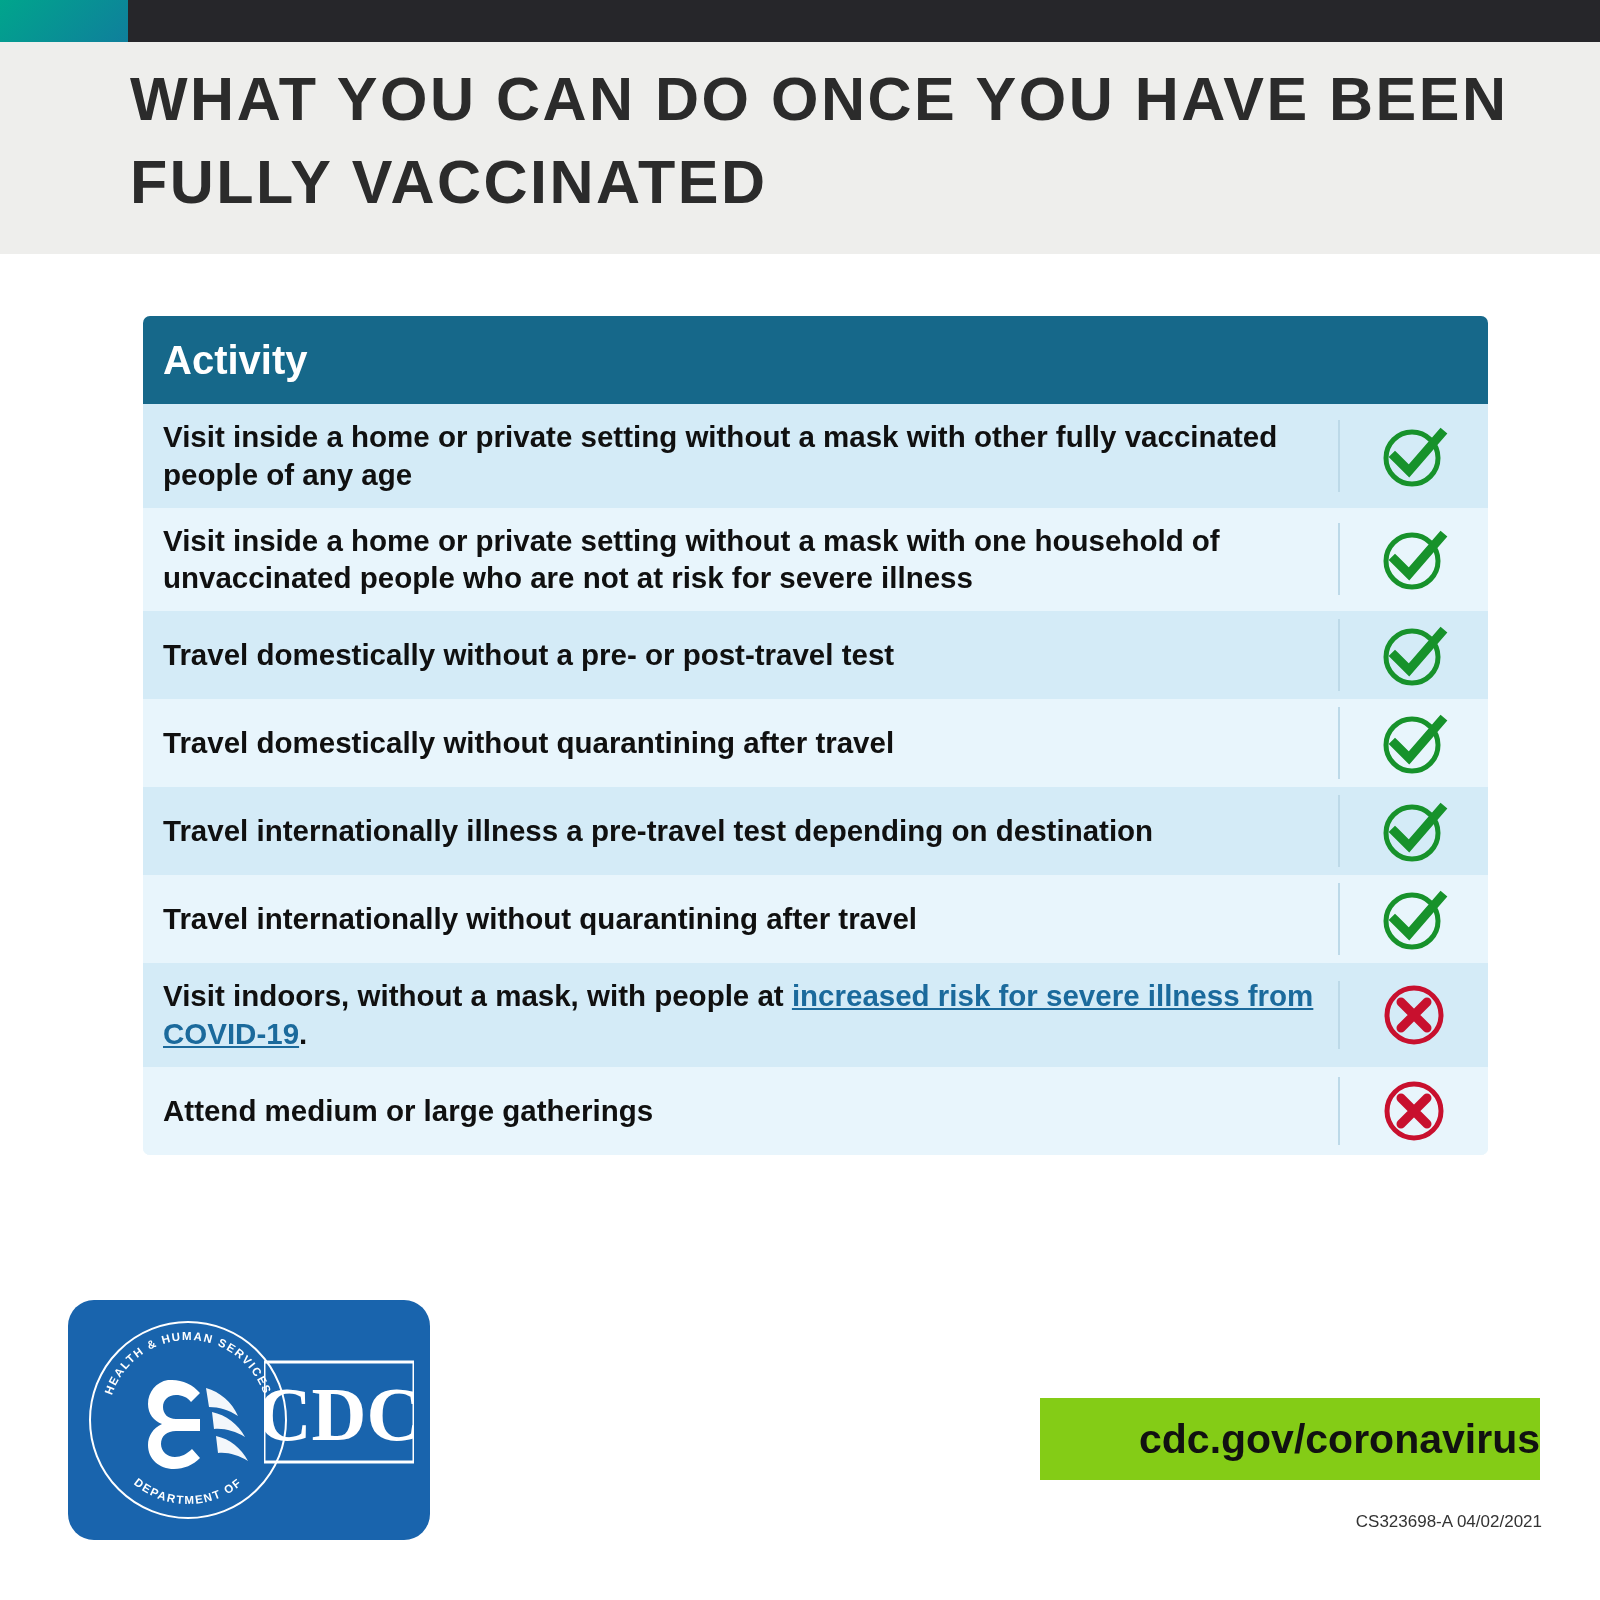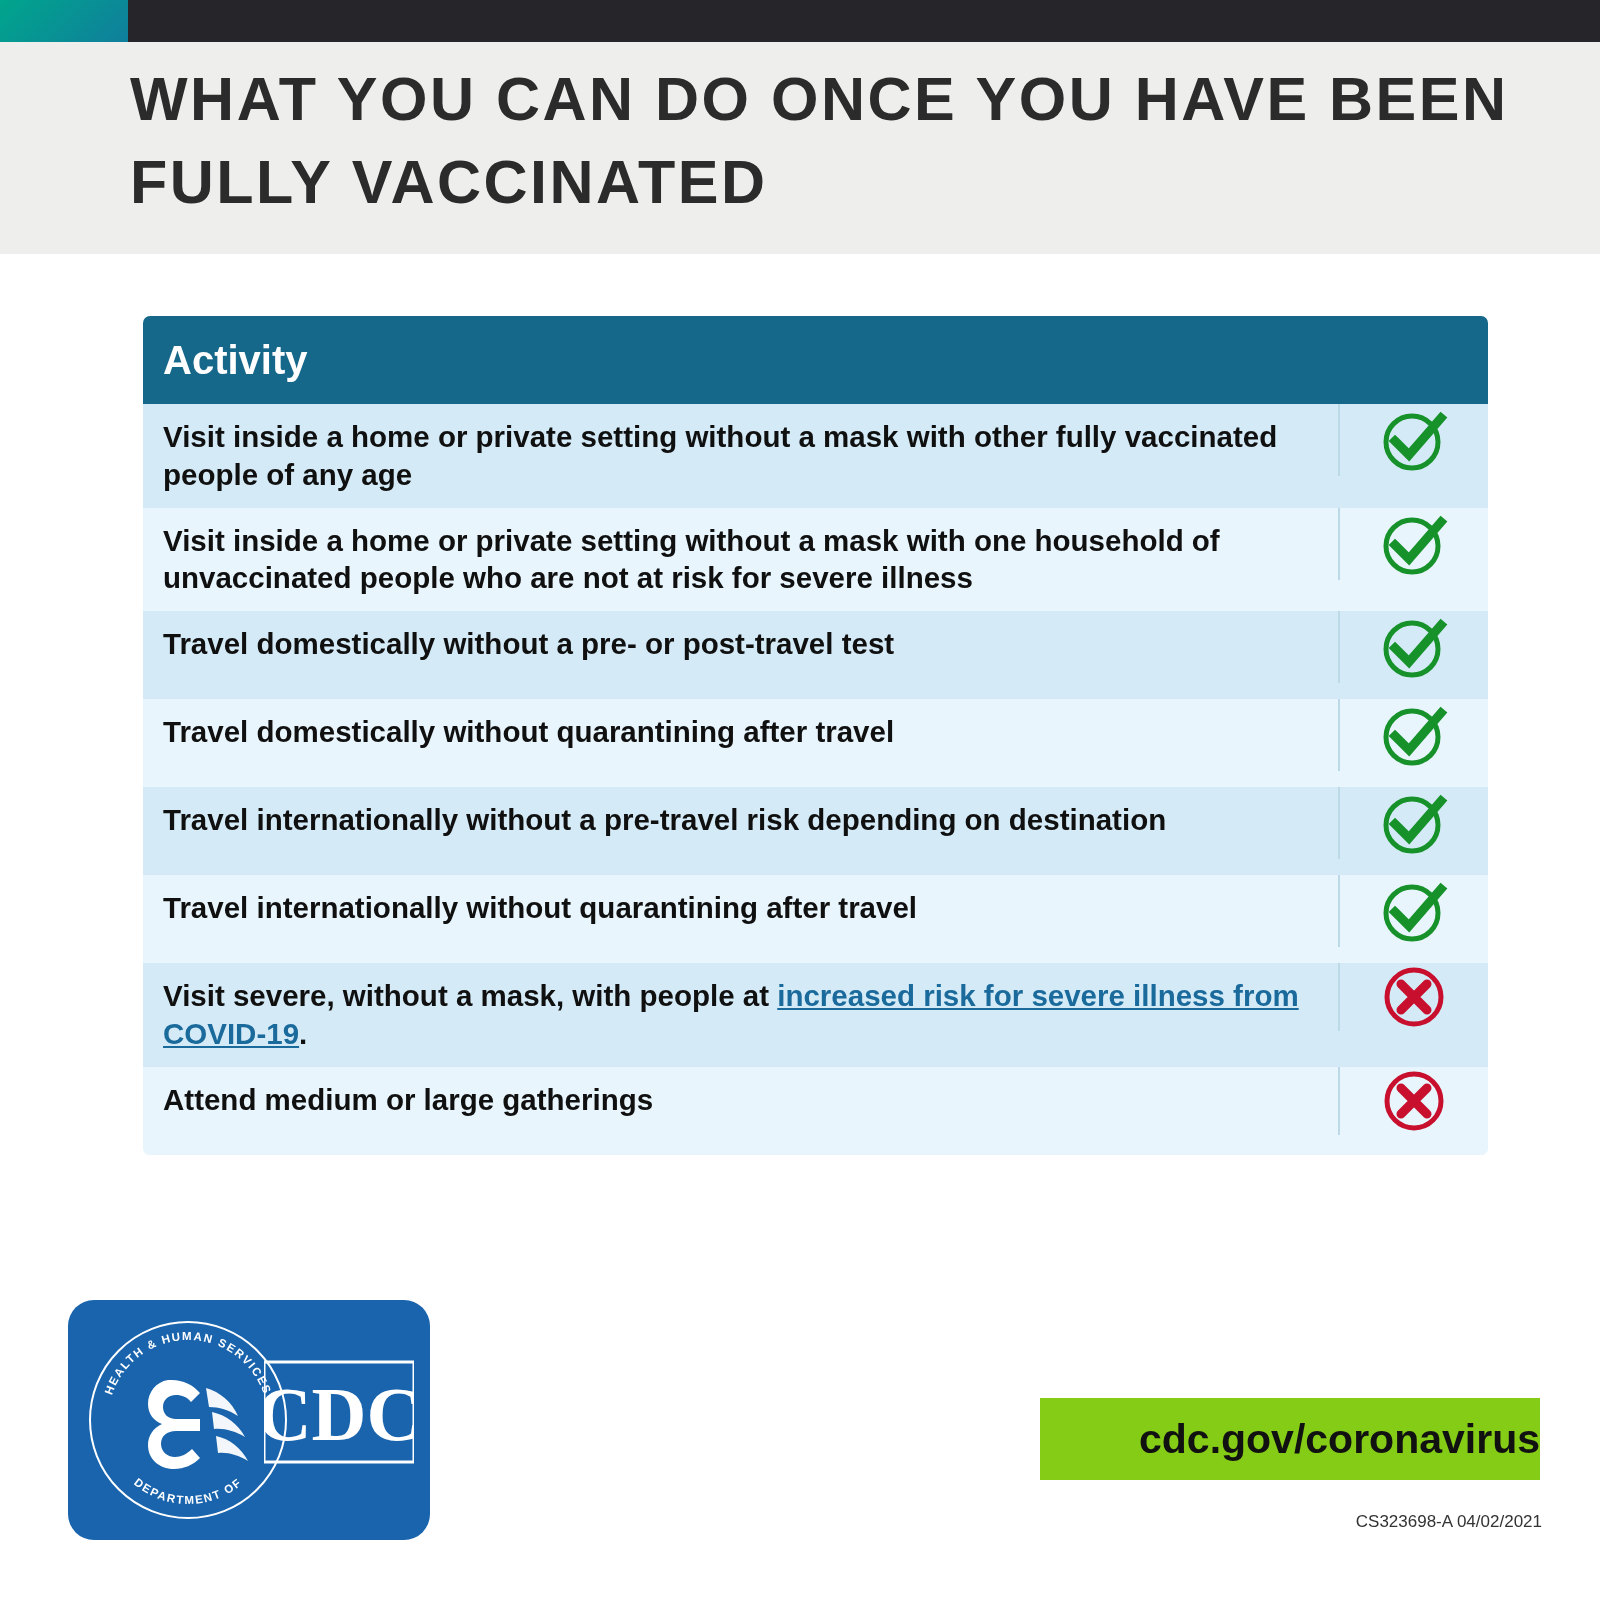--- a/index.html
+++ b/index.html
@@ -71,21 +71,21 @@
     box-sizing: border-box;
   }
   .card-header-title {
     color: #ffffff;
     font-size: 40px;
     font-weight: bold;
   }
 
   .row {
     display: flex;
-    align-items: flex-start;
+    align-items: center;
     min-height: 88px;
     position: relative;
   }
   .row.alt-a { background: #d4ebf7; }
   .row.alt-b { background: #e8f5fc; }
 
   .row-text {
     flex: 1 1 auto;
     padding: 14px 22px 14px 20px;
     display: flex;
@@ -219,21 +219,21 @@
       <span>
         <svg class="icon-svg" width="72" height="72" viewBox="0 0 72 72">
           <circle cx="34" cy="38" r="26" fill="none" stroke="#17922b" stroke-width="5"></circle>
           <path d="M17 37 L31 51 L63 14" fill="none" stroke="#17922b" stroke-width="9" stroke-linecap="square"></path>
         </svg>
       </span>
     </div>
   </div>
 
   <div class="row alt-a">
-    <div class="row-text">Travel internationally without a pre-travel risk depending on destination</div>
+    <div class="row-text">Travel internationally illness a pre-travel test depending on destination</div>
     <div class="row-mark">
       <span>
         <svg class="icon-svg" width="72" height="72" viewBox="0 0 72 72">
           <circle cx="34" cy="38" r="26" fill="none" stroke="#17922b" stroke-width="5"></circle>
           <path d="M17 37 L31 51 L63 14" fill="none" stroke="#17922b" stroke-width="9" stroke-linecap="square"></path>
         </svg>
       </span>
     </div>
   </div>
 
@@ -245,21 +245,21 @@
           <circle cx="34" cy="38" r="26" fill="none" stroke="#17922b" stroke-width="5"></circle>
           <path d="M17 37 L31 51 L63 14" fill="none" stroke="#17922b" stroke-width="9" stroke-linecap="square"></path>
         </svg>
       </span>
     </div>
   </div>
 
   <div class="row alt-a">
     <div class="row-text">
       <span>
-        <span>Visit severe, without a mask, with people at </span><a class="link" href="#">increased risk for severe illness from COVID-19</a><span>.</span>
+        <span>Visit indoors, without a mask, with people at </span><a class="link" href="#">increased risk for severe illness from COVID-19</a><span>.</span>
       </span>
     </div>
     <div class="row-mark">
       <span>
         <svg class="icon-svg" width="68" height="68" viewBox="0 0 68 68">
           <circle cx="34" cy="34" r="27" fill="none" stroke="#c8102e" stroke-width="5"></circle>
           <path d="M21 21 L47 47 M47 21 L21 47" fill="none" stroke="#c8102e" stroke-width="9" stroke-linecap="round"></path>
         </svg>
       </span>
     </div>

